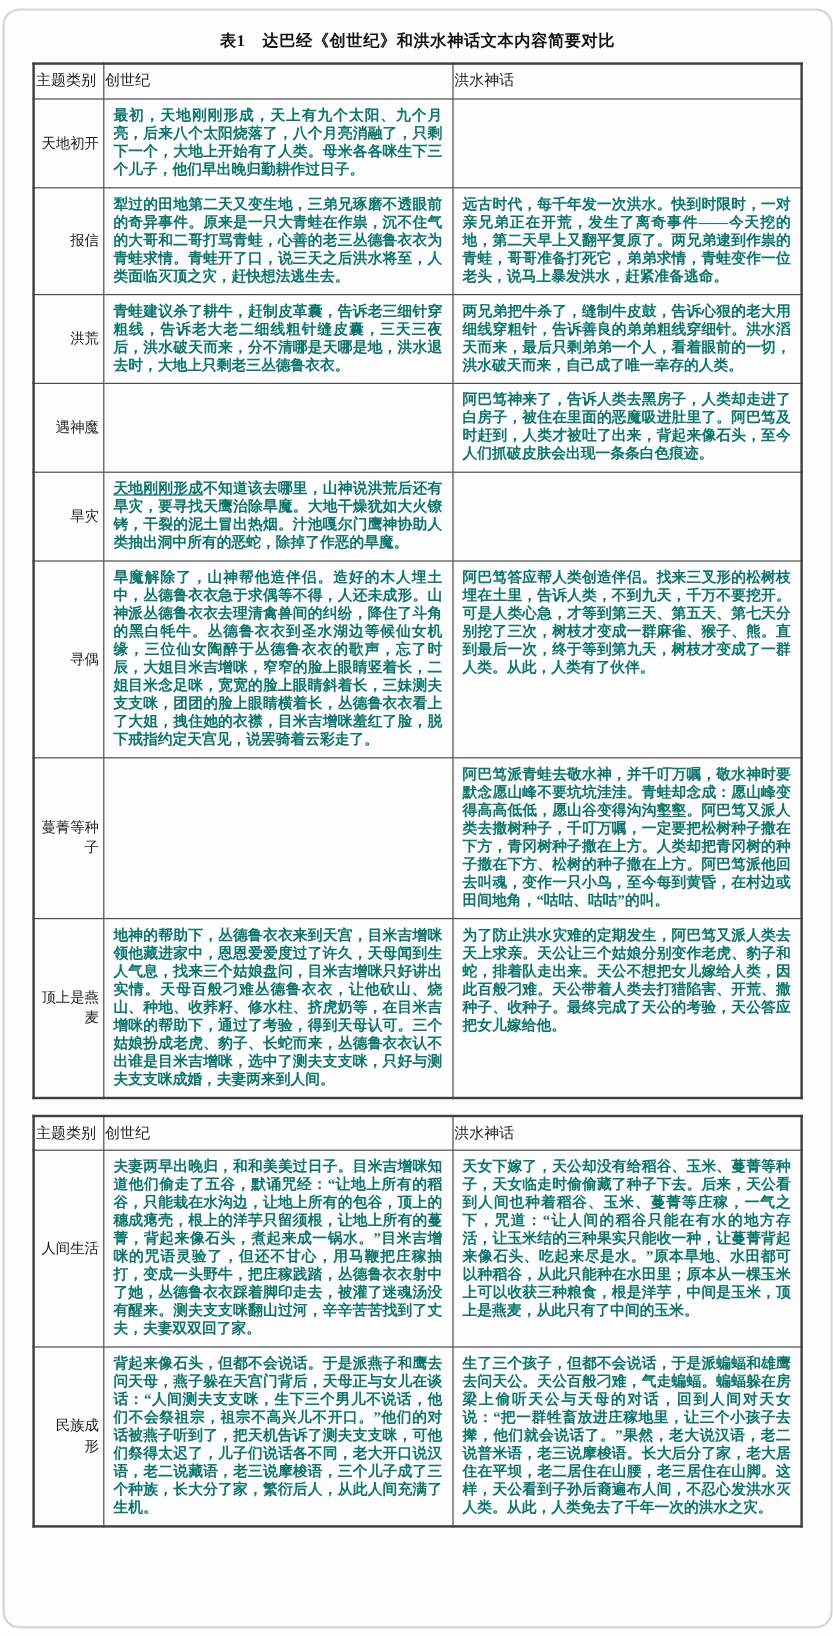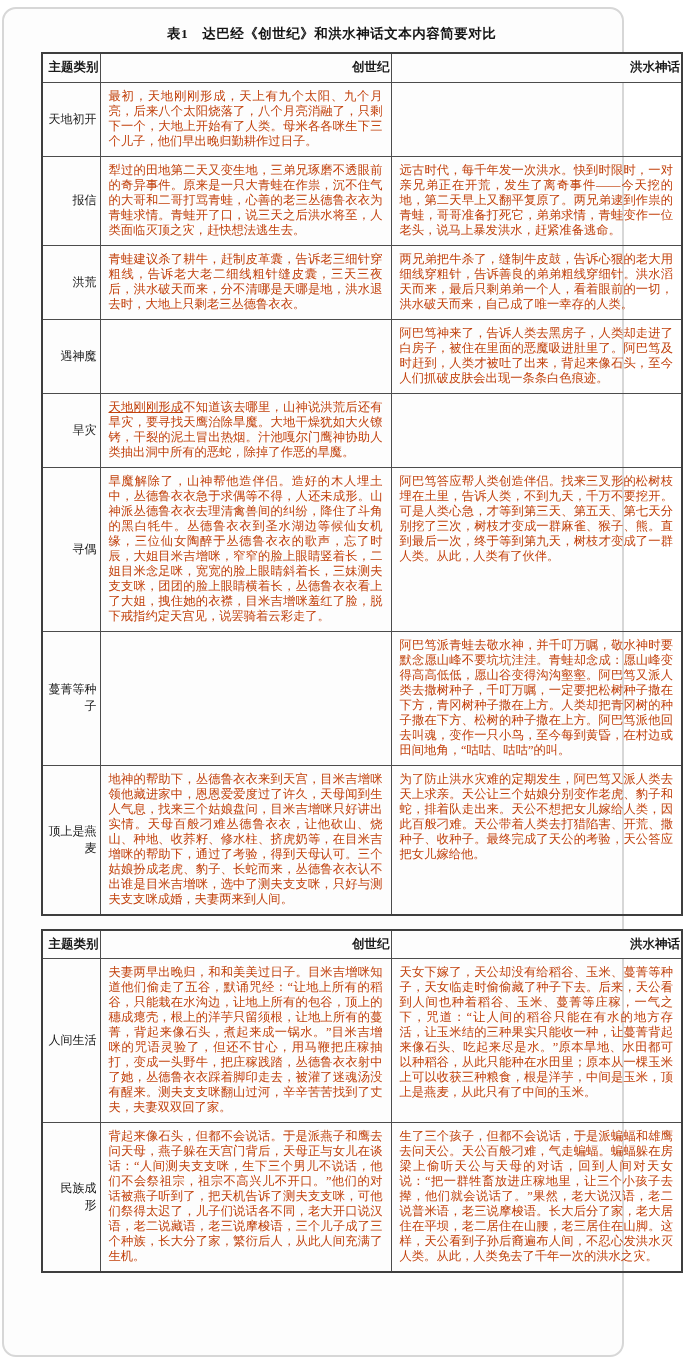--- a/index.html
+++ b/index.html
@@ -5,26 +5,25 @@
   html,body{margin:0;padding:0;}
   body{
     width:694px;height:1363px;
     background:#ffffff;
     font-family:"Liberation Serif","DejaVu Serif",serif;
     color:#1f1f1f;
     position:relative;
     overflow:hidden;
   }
   .frame{
-    position:absolute;left:2px;top:7px;width:622px;height:1350px;
+    position:absolute;left:2px;top:7px;width:692px;height:1350px;
     border:2px solid #d7d7d7;border-radius:14px;
     box-sizing:border-box;
     padding-top:13px;
     background:#fdfdfd;
-    padding-left:37px;
   }
   .doc-title{
     text-align:center;
     font-weight:bold;
     font-size:13.5px;
     letter-spacing:.5px;
     margin:3px 0 9px 0;
     color:#141414;
   }
   table.cmp{
@@ -32,45 +31,46 @@
     table-layout:fixed;
     width:640px;
     margin:0 auto 13px auto;
     border:2px solid #3e3e3e;
   }
   table.cmp th, table.cmp td{
     border:1px solid #4c4c4c;
     box-sizing:border-box;
   }
   table.cmp th{
-    font-weight:bold;
+    font-weight:normal;
     font-size:12.5px;
     height:29px;
-    text-align:right;
+    text-align:left;
     color:#1a1a1a;
     background:#fdfdfd;
   }
   col.c-cat{width:58px;}
   col.c-gen{width:291px;}
   col.c-flood{width:291px;}
   td.cat{
     text-align:right;
     vertical-align:middle;
     font-size:12px;
     padding:2px 3px;
     white-space:pre-line;
     color:#1a1a1a;
   }
   td.txt{
     vertical-align:top;
     font-size:12.3px;
     line-height:15px;
     text-align:justify;
     padding:6px 8px 7px 8px;
-    color:#c2410c;
+    color:#0f766e;
+    font-weight:bold;
   }
   td.txt .u{text-decoration:underline;}
 </style>
 </head>
 <body>
 
 <div class="frame">
 
   <div class="doc-title">表1　达巴经《创世纪》和洪水神话文本内容简要对比</div>
 

